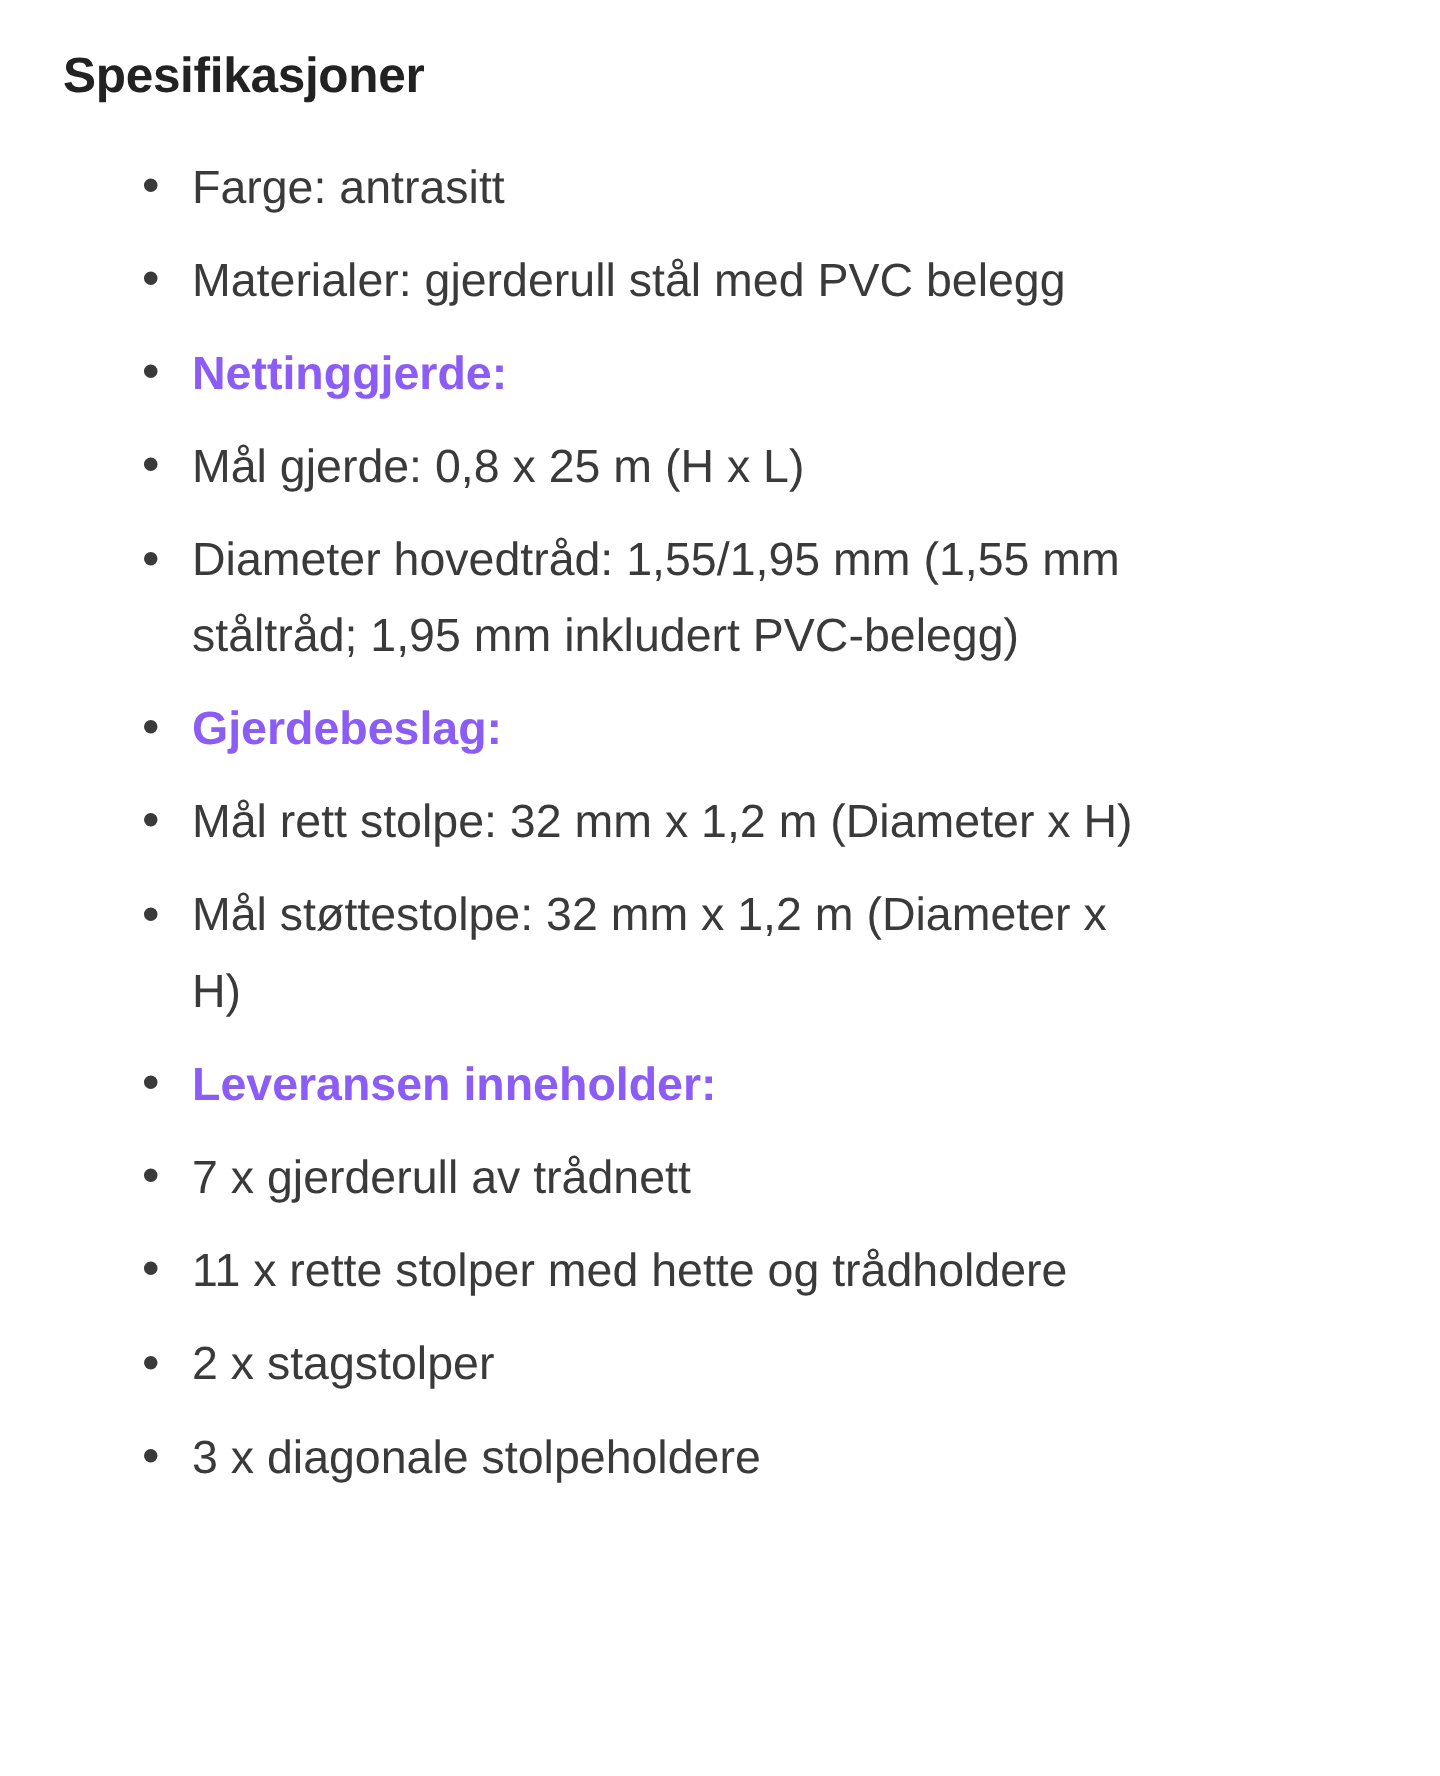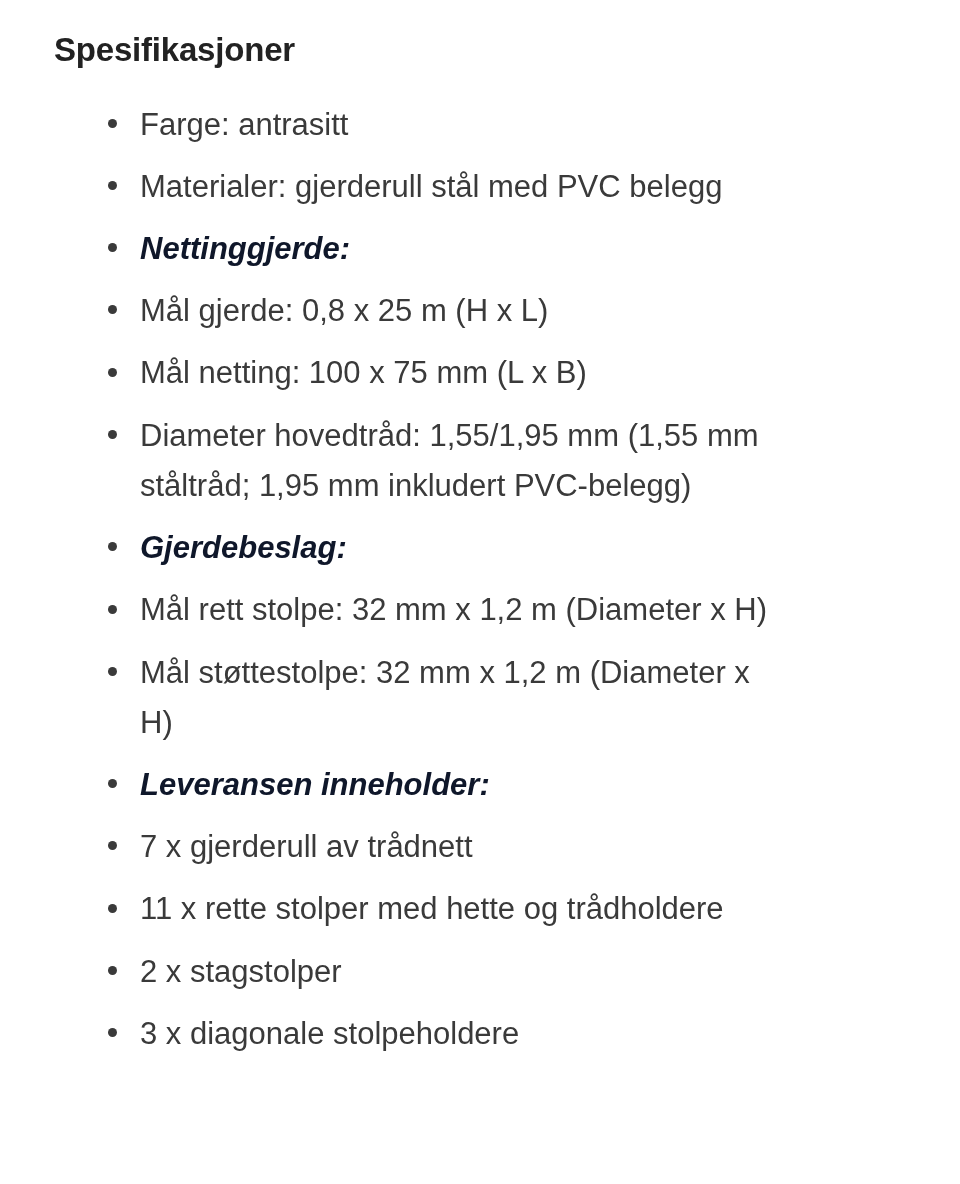--- a/index.html
+++ b/index.html
@@ -11,21 +11,21 @@
     width: 960px;
     min-height: 1184px;
     font-family: "Liberation Sans", sans-serif;
     color: #2b2b2b;
     -webkit-font-smoothing: antialiased;
   }
   .page {
     width: 792px;
     min-height: 1184px;
     box-sizing: border-box;
-    padding: 20px 24px 0 36px;
+    padding: 20px 24px 0 24px;
     background: #ffffff;
   }
   .spec-title {
     font-size: 33px;
     font-weight: bold;
     line-height: 1.2;
     color: #222222;
     margin: 10px 0 0 18px;
     letter-spacing: -0.2px;
   }
@@ -48,22 +48,21 @@
     left: 72px;
     top: 0.62em;
     width: 9px;
     height: 9px;
     background: #3a3a3a;
     border-radius: 50%;
     line-height: 0;
   }
   ul.spec-list > li.strong {
     font-weight: bold;
-    color: #0f172a;
-    font-style: italic;
+    color: #8b5cf6;
   }
   .li-text {
     display: block;
   }
 </style>
 </head>
 <body>
 
 <div class="page">
   <h1 class="spec-title">Spesifikasjoner</h1>
@@ -76,24 +75,20 @@
         <span class="bullet"></span>
         <span class="li-text">Materialer: gjerderull stål med PVC belegg</span>
       </li>
       <li class="strong">
         <span class="bullet"></span>
         <span class="li-text">Nettinggjerde:</span>
       </li>
       <li>
         <span class="bullet"></span>
         <span class="li-text">Mål gjerde: 0,8 x 25 m (H x L)</span>
-      </li>
-      <li>
-        <span class="bullet"></span>
-        <span class="li-text">Mål netting: 100 x 75 mm (L x B)</span>
       </li>
       <li>
         <span class="bullet"></span>
         <span class="li-text">Diameter hovedtråd: 1,55/1,95 mm (1,55 mm ståltråd; 1,95 mm inkludert PVC-belegg)</span>
       </li>
       <li class="strong">
         <span class="bullet"></span>
         <span class="li-text">Gjerdebeslag:</span>
       </li>
       <li>

